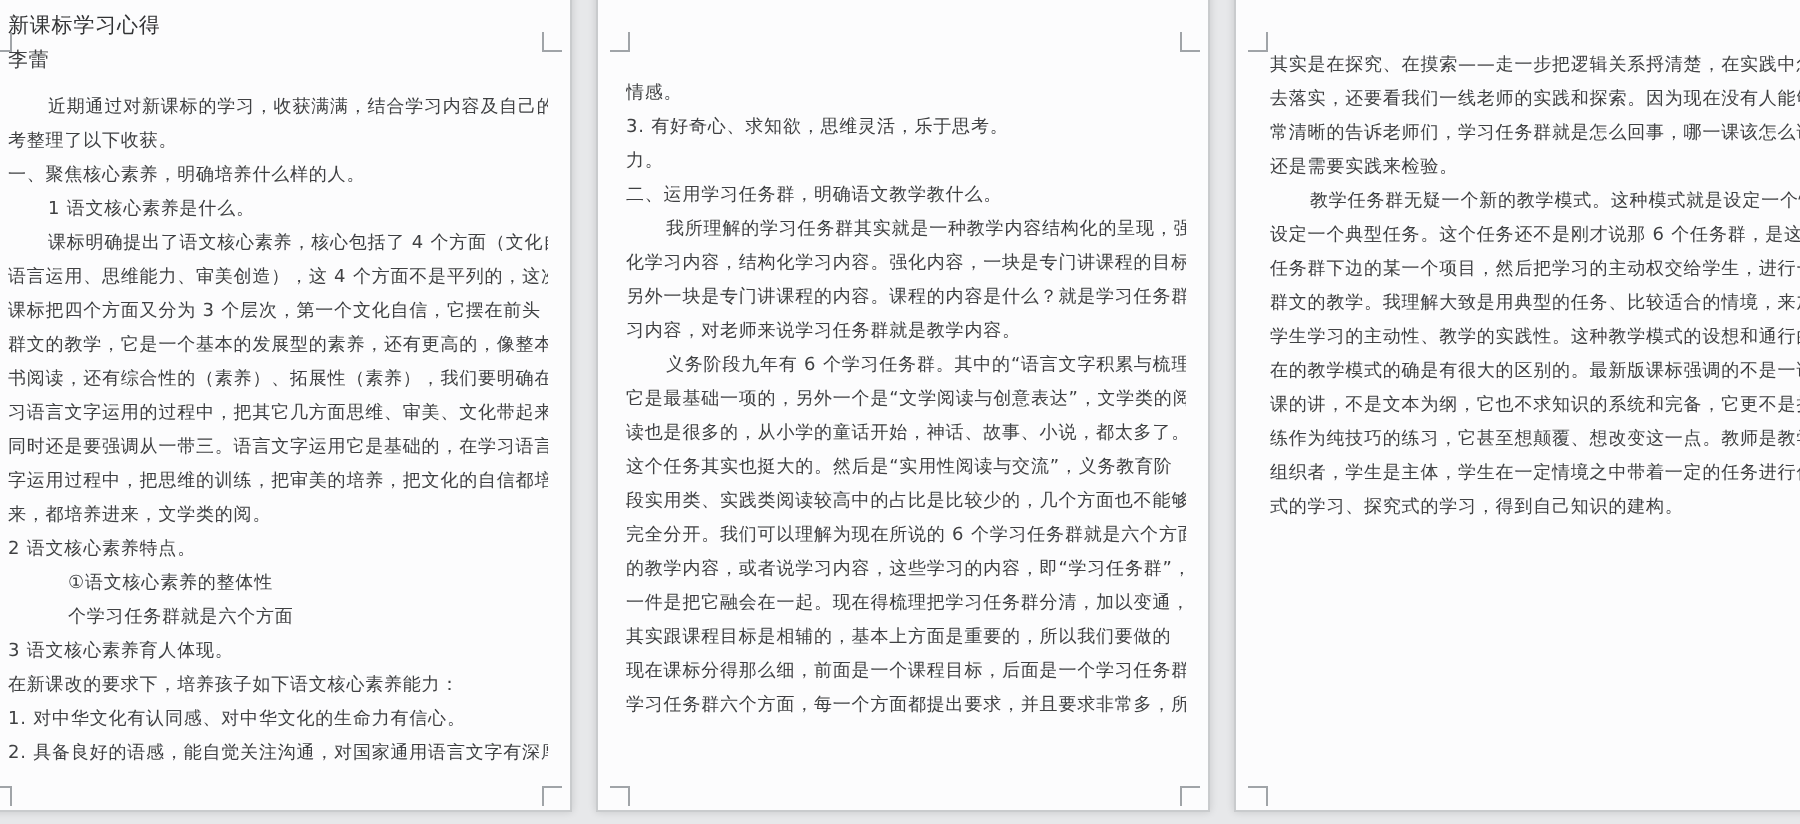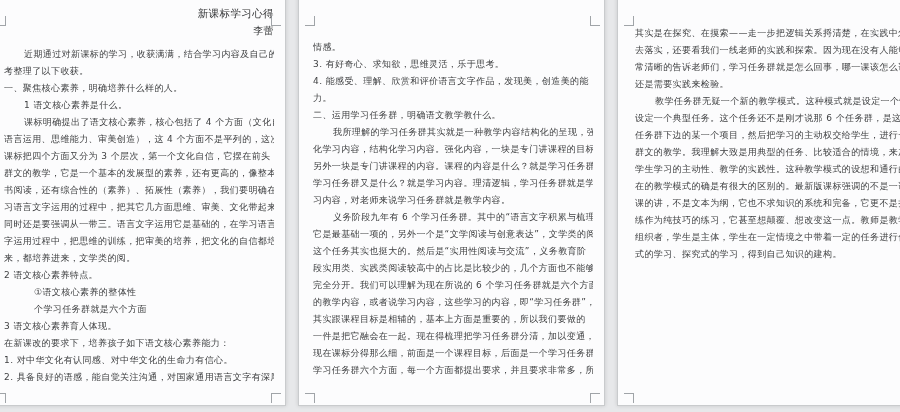--- a/index.html
+++ b/index.html
@@ -20,21 +20,21 @@
   #page3{left:617px;width:300px;}
   .content{
     position:absolute;left:14px;right:11px;
     color:#3f4042;font-size:9px;line-height:17px;
     letter-spacing:.4px;white-space:nowrap;overflow:hidden;
   }
   #page1 .content{top:50px;left:17px;}
   #page2 .content{top:84px;}
   #page3 .content{top:70px;left:17px;}
   .line{height:17px;overflow:hidden;}
-  .line.center,.line.title,.line.author{text-align:right;padding-left:0;}
+  .line.center,.line.title,.line.author{text-align:left;padding-left:0;}
   .line.title{font-size:10.5px;color:#323335;}
   .line.author{font-size:10px;margin-bottom:7px;}
   .line.indent{padding-left:20px;}
   .line.indent2{padding-left:30px;}
   .line.flush{padding-left:0;}
   
   .cm{position:absolute;width:9px;height:9px;border:0 solid #a0a4a8;}
   .cm.tl{border-right-width:1px;border-bottom-width:1px;}
   .cm.tr{border-left-width:1px;border-bottom-width:1px;}
   .cm.bl{border-right-width:1px;border-top-width:1px;}
@@ -82,36 +82,35 @@
   </div>
 
   <div class="page" id="page2">
     <span class="cm tl"></span>
     <span class="cm tr"></span>
     <span class="cm bl"></span>
     <span class="cm br"></span>
     <div class="content">
         <div class="line flush">情感。</div>
         <div class="line flush">3. 有好奇心、求知欲，思维灵活，乐于思考。</div>
-        <div class="line flush">4. 能感受、理解、欣赏和评价语言文字作品，发现美，创造美的能</div>
         <div class="line flush">力。</div>
         <div class="line flush">二、运用学习任务群，明确语文教学教什么。</div>
         <div class="line indent">我所理解的学习任务群其实就是一种教学内容结构化的呈现，强</div>
         <div class="line flush">化学习内容，结构化学习内容。强化内容，一块是专门讲课程的目标，</div>
         <div class="line flush">另外一块是专门讲课程的内容。课程的内容是什么？就是学习任务群。</div>
-        <div class="line flush">学习任务群又是什么？就是学习内容。理清逻辑，学习任务群就是学</div>
         <div class="line flush">习内容，对老师来说学习任务群就是教学内容。</div>
         <div class="line indent">义务阶段九年有 6 个学习任务群。其中的“语言文字积累与梳理”</div>
         <div class="line flush">它是最基础一项的，另外一个是“文学阅读与创意表达”，文学类的阅</div>
+        <div class="line flush">读也是很多的，从小学的童话开始，神话、故事、小说，都太多了。</div>
         <div class="line flush">这个任务其实也挺大的。然后是“实用性阅读与交流”，义务教育阶</div>
         <div class="line flush">段实用类、实践类阅读较高中的占比是比较少的，几个方面也不能够</div>
         <div class="line flush">完全分开。我们可以理解为现在所说的 6 个学习任务群就是六个方面</div>
         <div class="line flush">的教学内容，或者说学习内容，这些学习的内容，即“学习任务群”，</div>
+        <div class="line flush">一件是把它融会在一起。现在得梳理把学习任务群分清，加以变通，</div>
         <div class="line flush">其实跟课程目标是相辅的，基本上方面是重要的，所以我们要做的</div>
-        <div class="line flush">一件是把它融会在一起。现在得梳理把学习任务群分清，加以变通，</div>
         <div class="line flush">现在课标分得那么细，前面是一个课程目标，后面是一个学习任务群，</div>
         <div class="line flush">学习任务群六个方面，每一个方面都提出要求，并且要求非常多，所</div>
       </div>
   </div>
 
   <div class="page" id="page3">
     <span class="cm tl"></span>
 
     <span class="cm bl"></span>
 

